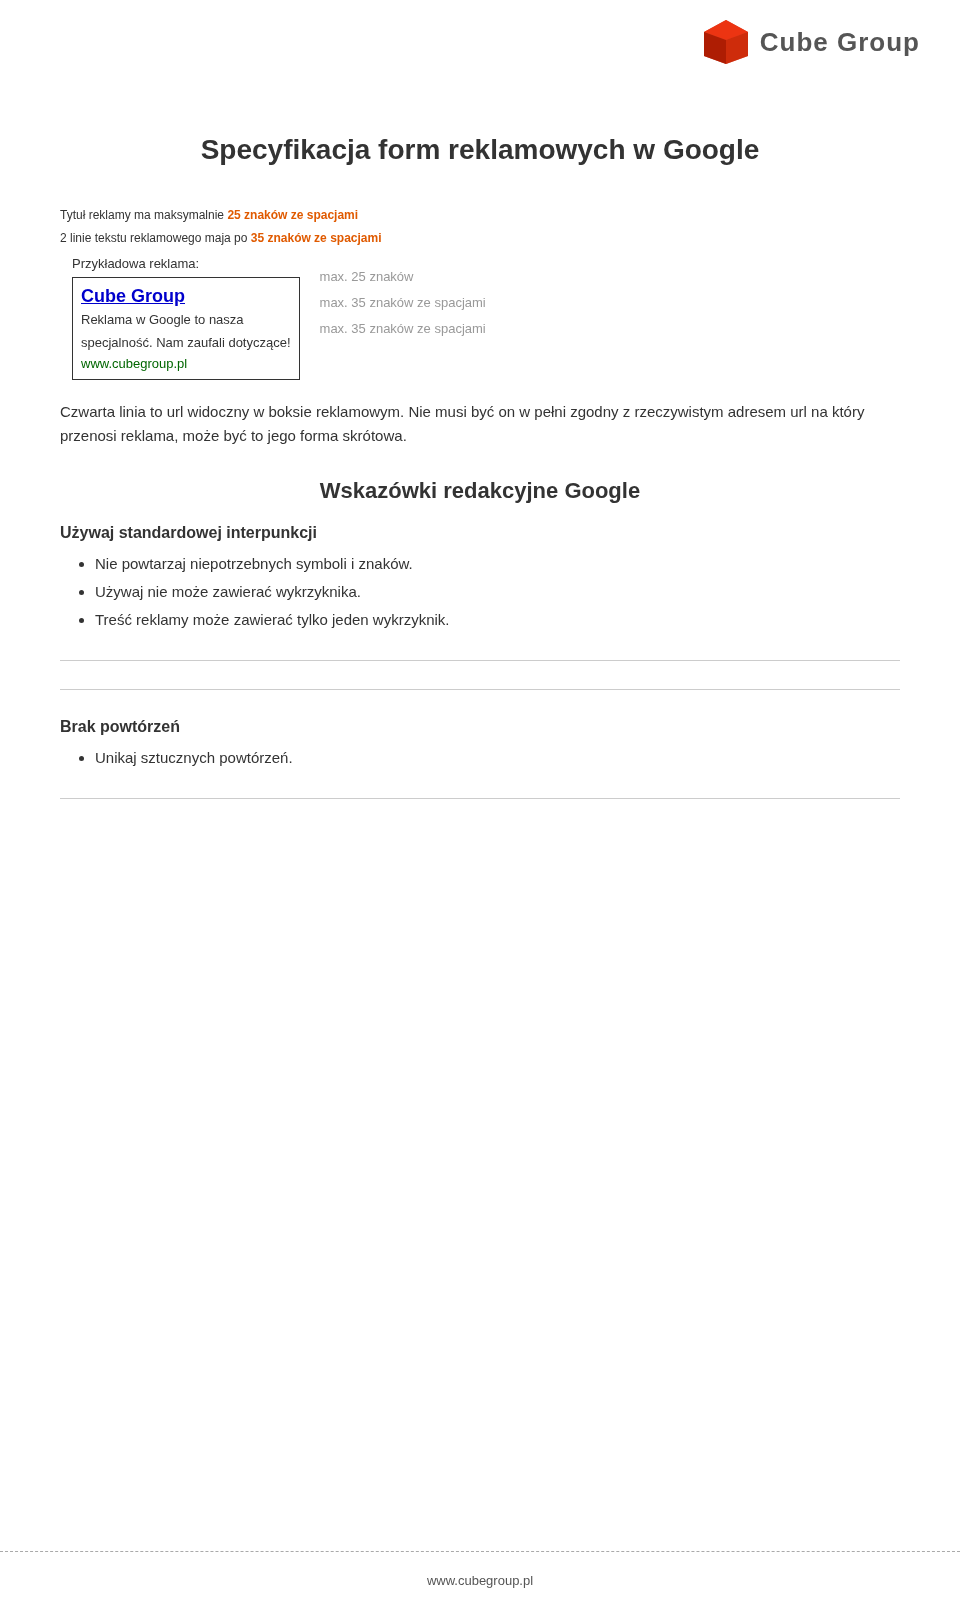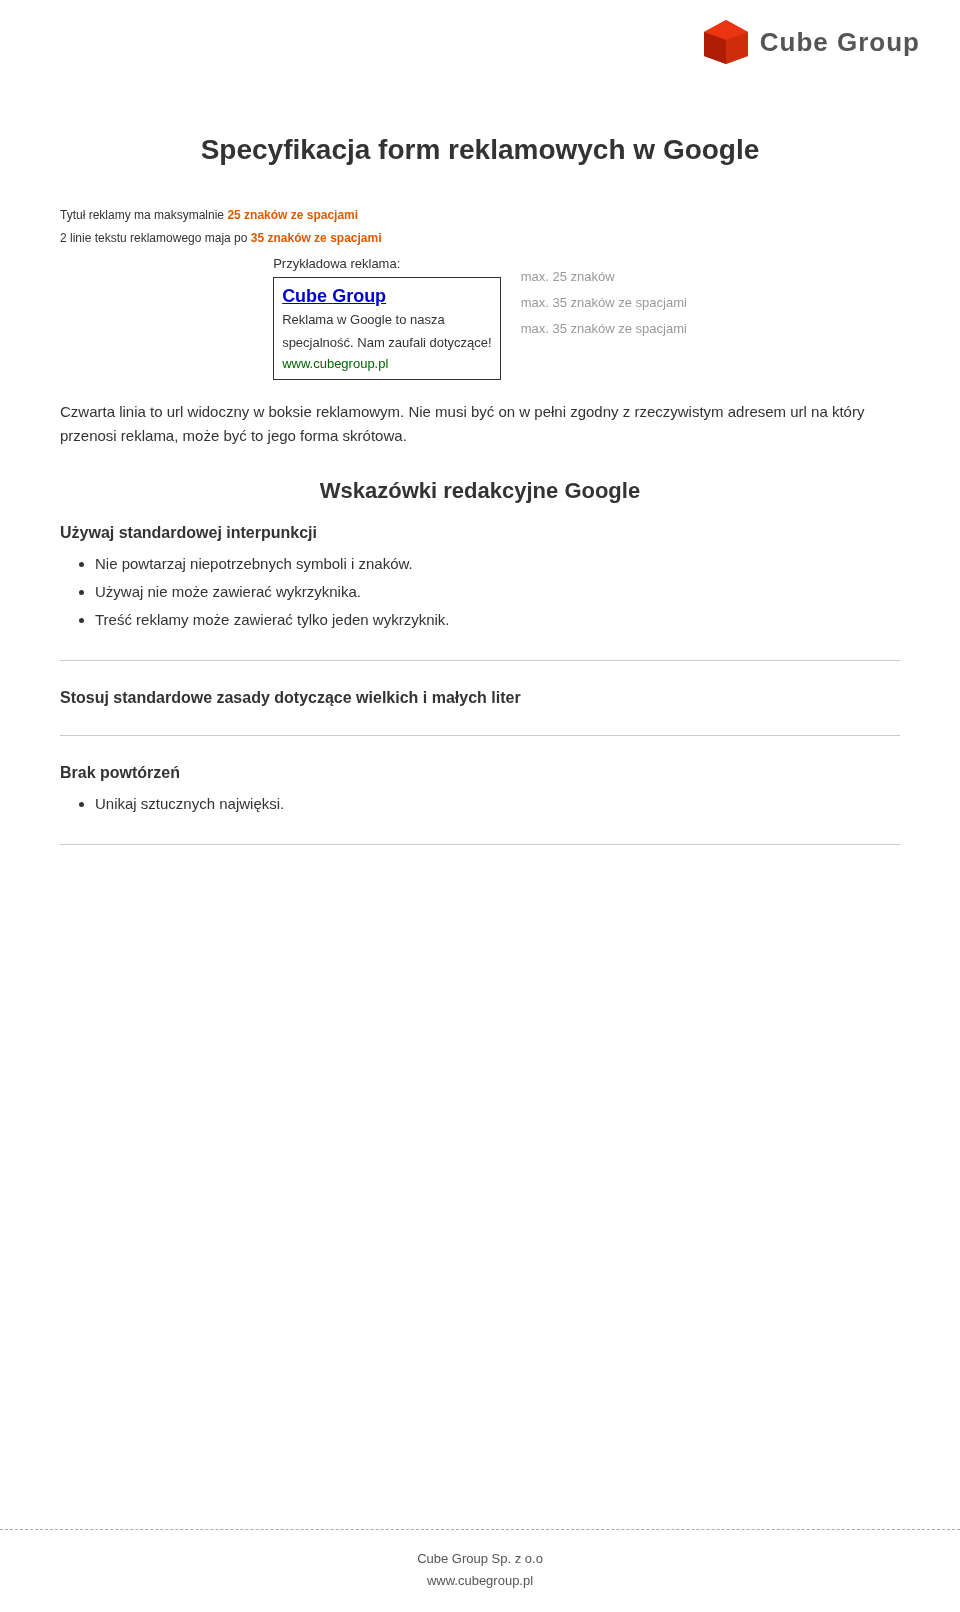--- a/index.html
+++ b/index.html
@@ -99,22 +99,21 @@
       vertical-align: top;
       padding: 8px 0 0 20px;
       color: #999999;
       font-size: 13px;
       line-height: 2.0;
     }
 
     .ad-example-wrapper {
       display: flex;
       align-items: flex-start;
-      margin: 8px 0 20px 0;
-      justify-content: center;
+      margin: 8px 0 20px 12px;
     }
 
     .section-paragraph {
       font-size: 15px;
       line-height: 1.6;
       color: #333333;
       margin-bottom: 8px;
     }
 
     .section-heading-center {
@@ -227,33 +226,31 @@
     <ul class="bullet-list">
       <li><span>Nie powtarzaj niepotrzebnych symboli i znaków.</span></li>
       <li><span>Używaj nie może zawierać wykrzyknika.</span></li>
       <li><span>Treść reklamy może zawierać tylko jeden wykrzyknik.</span></li>
     </ul>
   </div>
 
   <hr class="divider">
 
   <div class="section-block">
-    <div class="subsection-heading">Stosuj standardowe zasady dotyczące wielkich i małych liter</div>
   </div>
 
   <hr class="divider">
 
   <div class="section-block">
     <div class="subsection-heading">Brak powtórzeń</div>
     <ul class="bullet-list">
-      <li><span>Unikaj sztucznych najwięksi.</span></li>
+      <li><span>Unikaj sztucznych powtórzeń.</span></li>
     </ul>
   </div>
 
   <hr class="divider">
 
 
 </div>
 
 <div class="footer">
-  <div class="footer-text">Cube Group Sp. z o.o</div>
   <div class="footer-text">www.cubegroup.pl</div>
 </div>
 
 </body></html>

